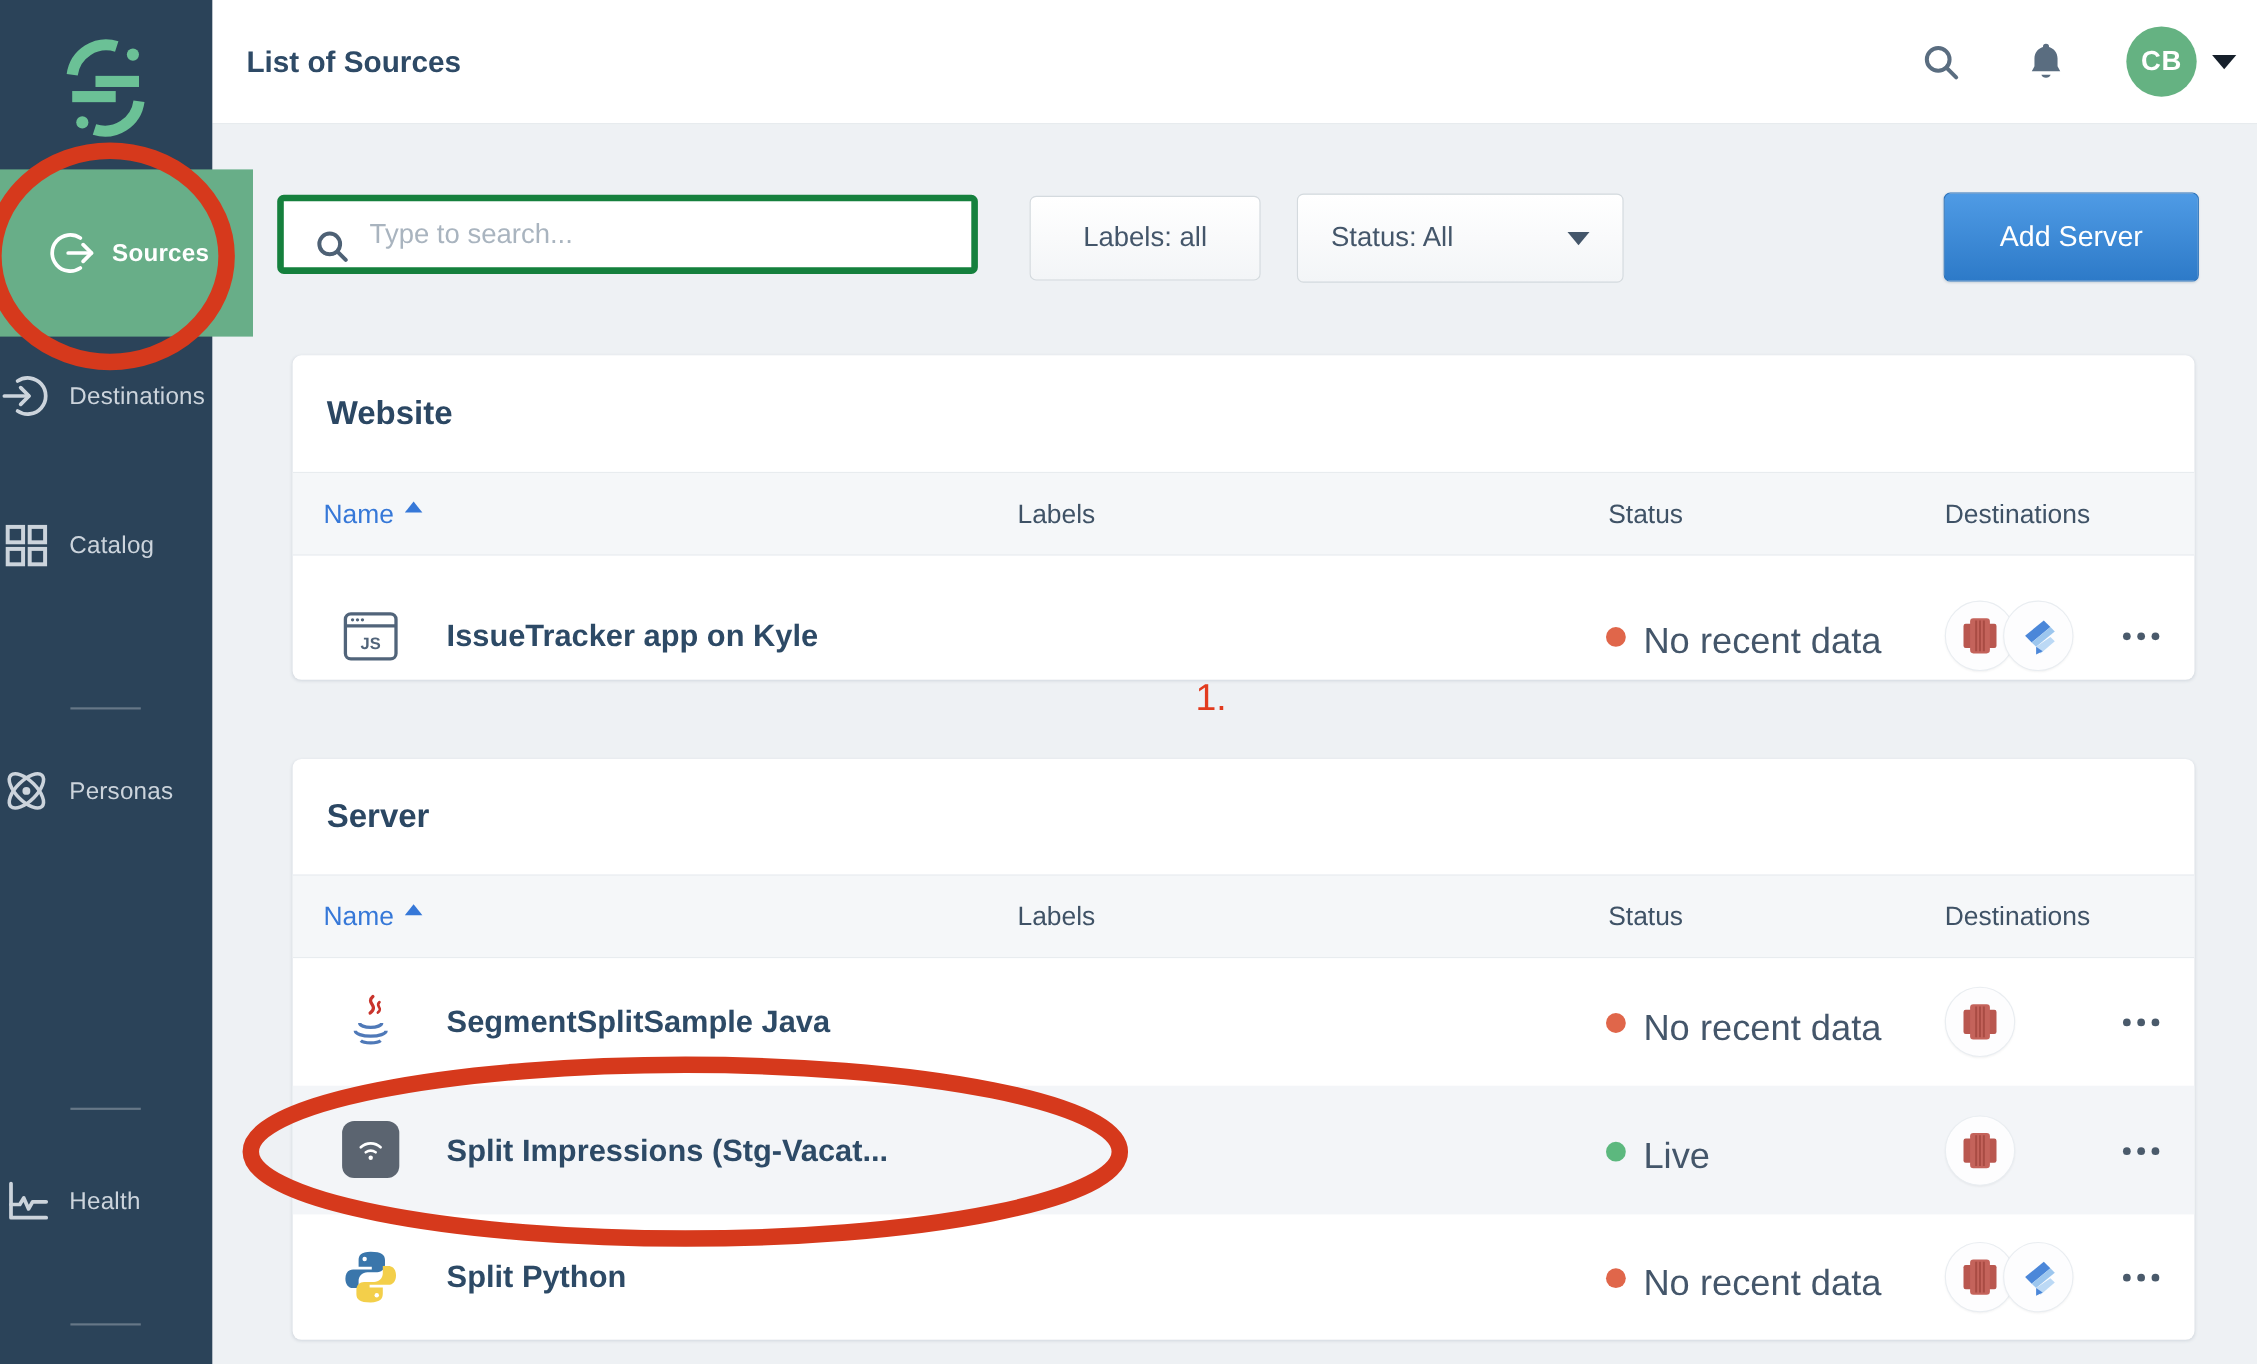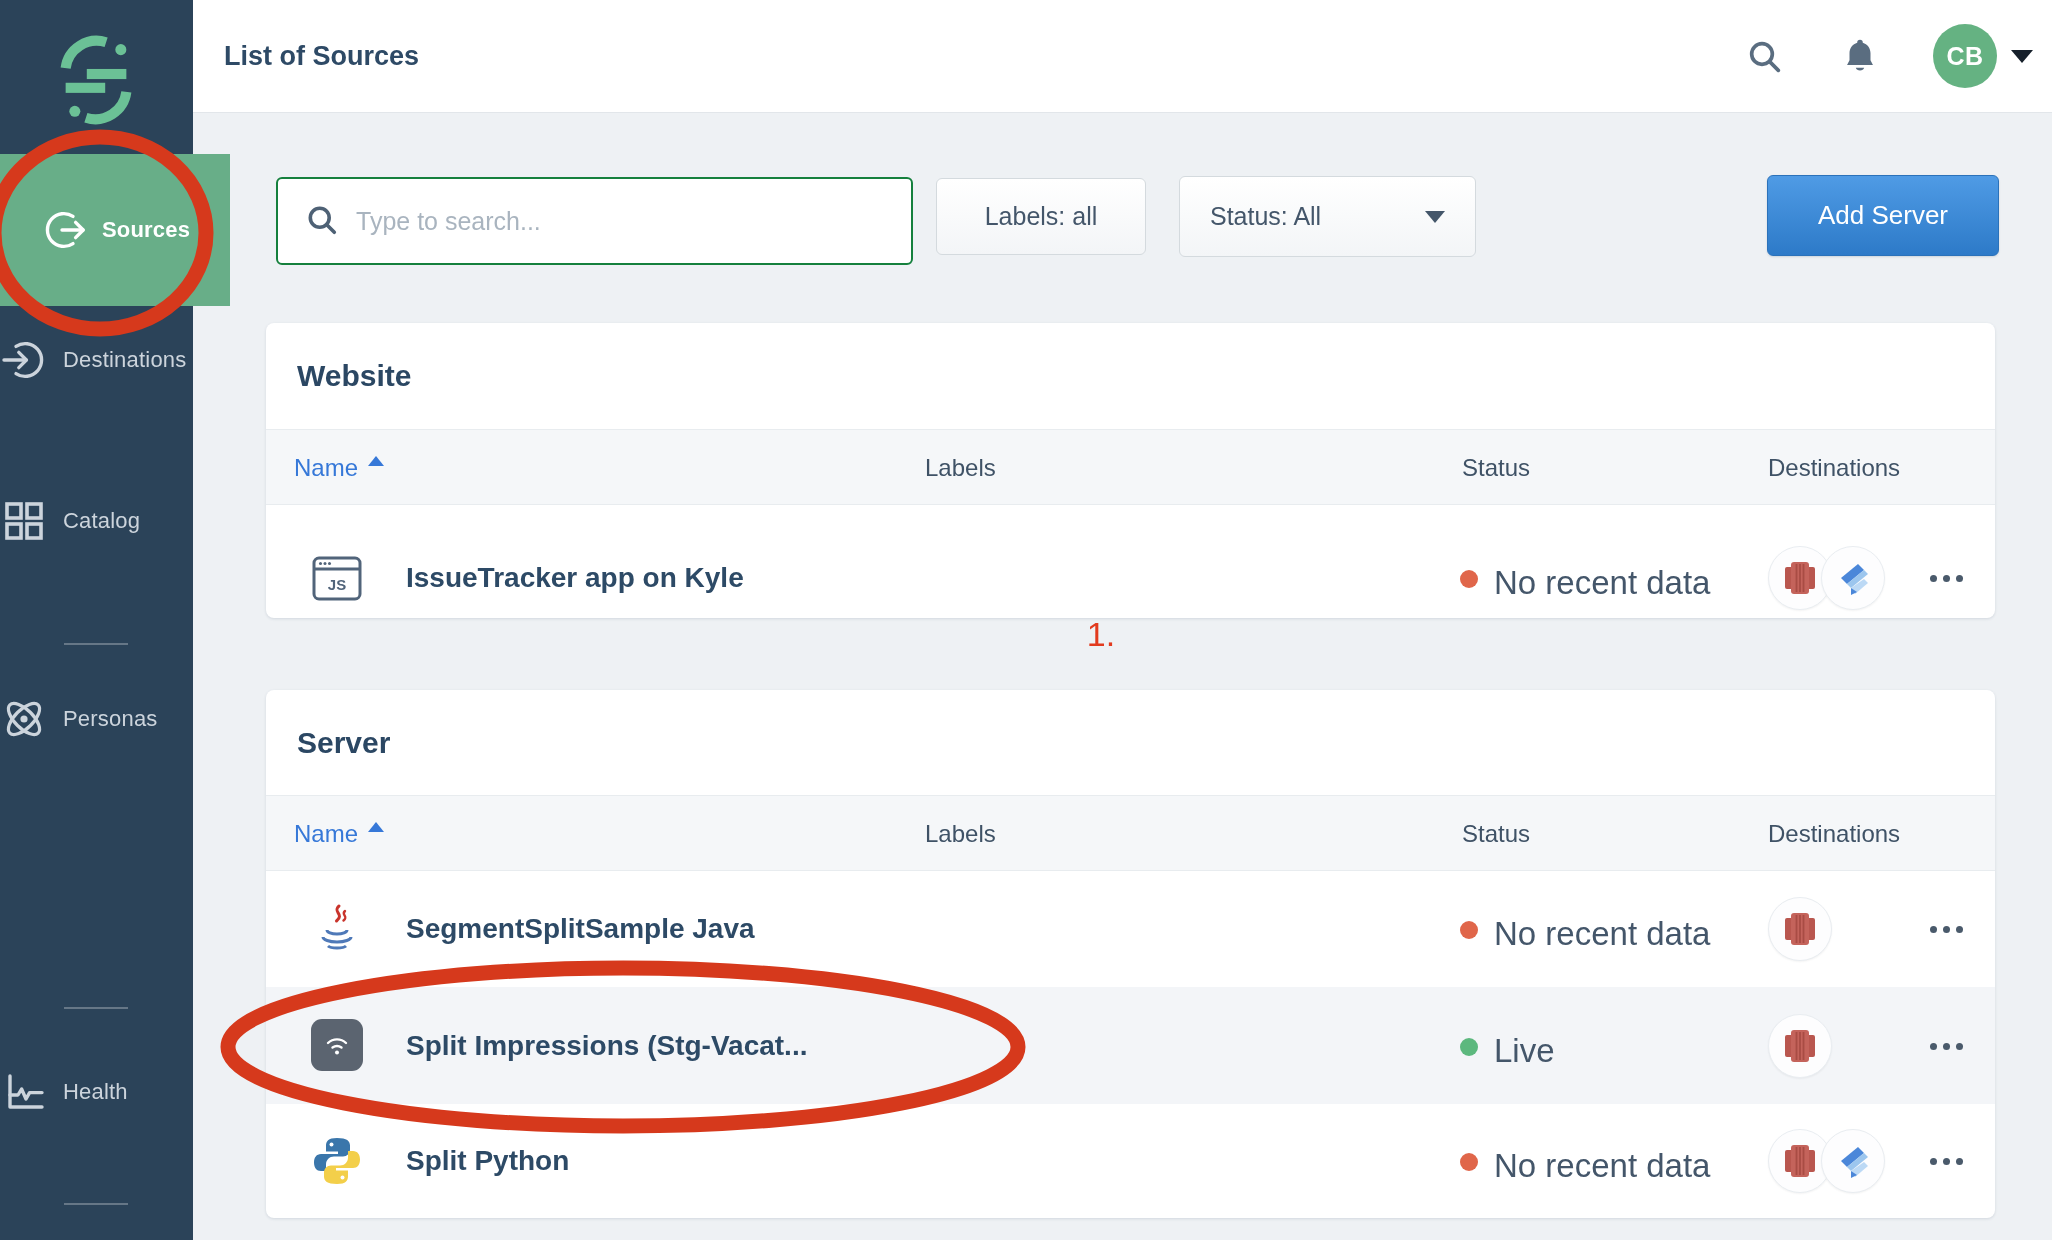--- a/index.html
+++ b/index.html
@@ -20,21 +20,21 @@
   .side-item.active .nav-label { color:#ffffff; font-weight:600; }
   .side-div { position:absolute; left:64px; width:64px; height:2px; background:rgba(255,255,255,.28); }
   
   .main { position:absolute; left:193px; top:0; width:1859px; height:1240px; }
   .topbar { position:absolute; left:0; top:0; width:1859px; height:113px; background:#ffffff; border-bottom:1px solid #e2e6ea; }
   .page-title { position:absolute; left:31px; top:0; height:113px; display:flex; align-items:center; font-size:27px; font-weight:700; color:#2e4a66; }
   .top-ic { position:absolute; top:0; height:113px; display:flex; align-items:center; cursor:pointer; }
   .avatar { position:absolute; left:1740px; top:24px; width:64px; height:64px; border-radius:50%; background:#65b282; display:flex; align-items:center; justify-content:center; color:#fff; font-size:25px; font-weight:700; letter-spacing:.5px; cursor:pointer; }
   .caret-down { width:0; height:0; border-left:11px solid transparent; border-right:11px solid transparent; border-top:13px solid #16202b; }
   
-  .search-box { position:absolute; left:83px; top:177px; width:637px; height:88px; background:#fff; border:2px solid #15803d; border-radius:6px; }
+  .search-box { position:absolute; left:59px; top:177px; width:637px; height:72px; background:#fff; border:6px solid #15803d; border-radius:6px; }
   .search-box svg { position:absolute; left:26px; top:23px; }
   .search-box input { position:absolute; left:0; top:0; width:100%; height:100%; border:none; outline:none; background:transparent; padding-left:78px; font-size:25px; font-family:inherit; color:#33475b; }
   .search-box input::placeholder { color:#a9b4bf; }
   .filter-btn { position:absolute; top:178px; height:77px; border:1px solid #d4dade; border-radius:6px; background:linear-gradient(#ffffff,#f3f5f7); display:flex; align-items:center; font-size:25px; color:#44566a; cursor:pointer; }
   .labels-btn { left:743px; width:210px; justify-content:center; }
   .status-btn { left:986px; top:176px; width:297px; height:81px; justify-content:space-between; padding:0 30px; }
   .sel-caret { width:0; height:0; border-left:10px solid transparent; border-right:10px solid transparent; border-top:12px solid #44566a; }
   .add-btn { position:absolute; left:1574px; top:175px; width:232px; height:81px; border-radius:6px; background:linear-gradient(#4f9be5,#2d7ac8); border:1px solid #2b72ba; color:#fff; font-size:26px; font-family:inherit; display:flex; align-items:center; justify-content:center; cursor:pointer; box-shadow:0 1px 2px rgba(30,60,90,.15); }
   
   .card { position:absolute; left:73px; width:1729px; background:#fff; border-radius:8px; box-shadow:0 1px 3px rgba(42,67,89,.14); overflow:hidden; }
@@ -98,21 +98,21 @@
     <svg class="nav-ic" viewBox="0 0 24 24">
       <g fill="none" stroke="#ccd4dc" stroke-width="1.7" stroke-linecap="round" stroke-linejoin="round">
         <path d="M8,5.2 A8.2,8.2 0 1 1 8,18.8"></path>
         <path d="M2,12 H13"></path>
         <path d="M9.4,8.2 L13.2,12 L9.4,15.8"></path>
       </g>
     </svg>
     <div class="nav-label">Destinations</div>
   </div>
 
-  <div class="side-item" style="top:497px;">
+  <div class="side-item" style="top:472px;">
     <svg class="nav-ic" viewBox="0 0 24 24">
       <g fill="none" stroke="#ccd4dc" stroke-width="1.8">
         <rect x="3.5" y="3.5" width="7" height="7"></rect>
         <rect x="13.5" y="3.5" width="7" height="7"></rect>
         <rect x="3.5" y="13.5" width="7" height="7"></rect>
         <rect x="13.5" y="13.5" width="7" height="7"></rect>
       </g>
     </svg>
     <div class="nav-label">Catalog</div>
   </div>

